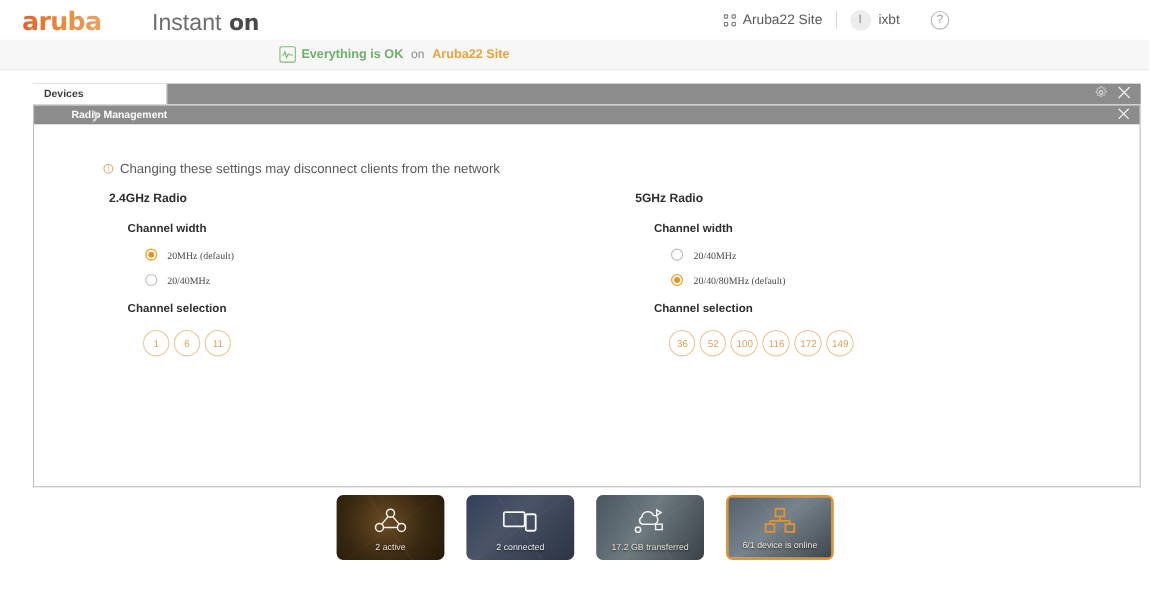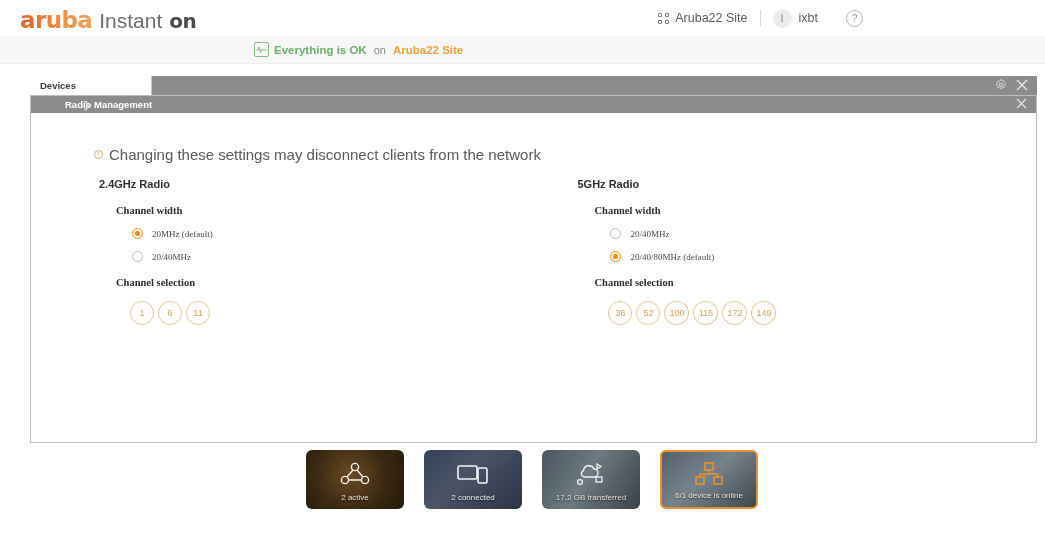--- a/index.html
+++ b/index.html
@@ -25,20 +25,21 @@
     font-size: 23px; font-weight: bold; letter-spacing: -0.6px;
     color: #E8762D;
     background: linear-gradient(90deg, #E0632A 0%, #EE8B3A 55%, #F0A060 100%);
     -webkit-background-clip: text; background-clip: text;
     -webkit-text-fill-color: transparent;
     font-family: "DejaVu Sans", sans-serif;
   }
   .logo-instant {
     font-size: 21px; color: #6E6E6E; font-weight: 300;
     font-family: "Liberation Sans", sans-serif;
+    margin-left: 39px;
   }
   .logo-on {
     font-size: 20px; color: #4A4A4A; font-weight: bold;
     font-family: "DejaVu Sans", sans-serif; letter-spacing: -0.5px;
   }
 
   .header-right {
     position: absolute; right: 0; top: 0; height: 36px;
     display: flex; align-items: center; gap: 0;
   }
@@ -121,30 +122,30 @@
 
   .warn-row {
     display: flex; align-items: center; gap: 6px;
     margin-top: 33px; margin-left: 63px;
   }
   .warn-icon {
     width: 9px; height: 9px; border-radius: 50%;
     border: 1px solid #E0AE6A; color: #E0AE6A;
     font-size: 7px; line-height: 7px; text-align: center;
   }
-  .warn-text { font-size: 15px; color: #5A5A5A; }
+  .warn-text { font-size: 12px; color: #5A5A5A; }
 
   .columns { display: flex; margin-top: 15px; }
   .col-24 { margin-left: 68px; width: 480px; }
   .col-5 { margin-left: 0px; width: 460px; }
 
   .radio-title { font-size: 11px; font-weight: bold; color: #2F2F2F; }
   .sub-title {
     font-size: 10.5px; font-weight: bold; color: #2F2F2F;
-    margin-top: 15px; margin-left: 17px; font-family: Liberation Serif, serif;
+    margin-top: 15px; margin-left: 17px;
   }
   .opt-row {
     display: flex; align-items: center; gap: 9px;
     margin-top: 12px; margin-left: 33px; font-family: Liberation Serif, serif;
   }
   .radio {
     width: 11px; height: 11px; border-radius: 50%;
     border: 1px solid #BBBBBB; background: #ffffff;
     display: flex; align-items: center; justify-content: center;
     flex: 0 0 auto;

